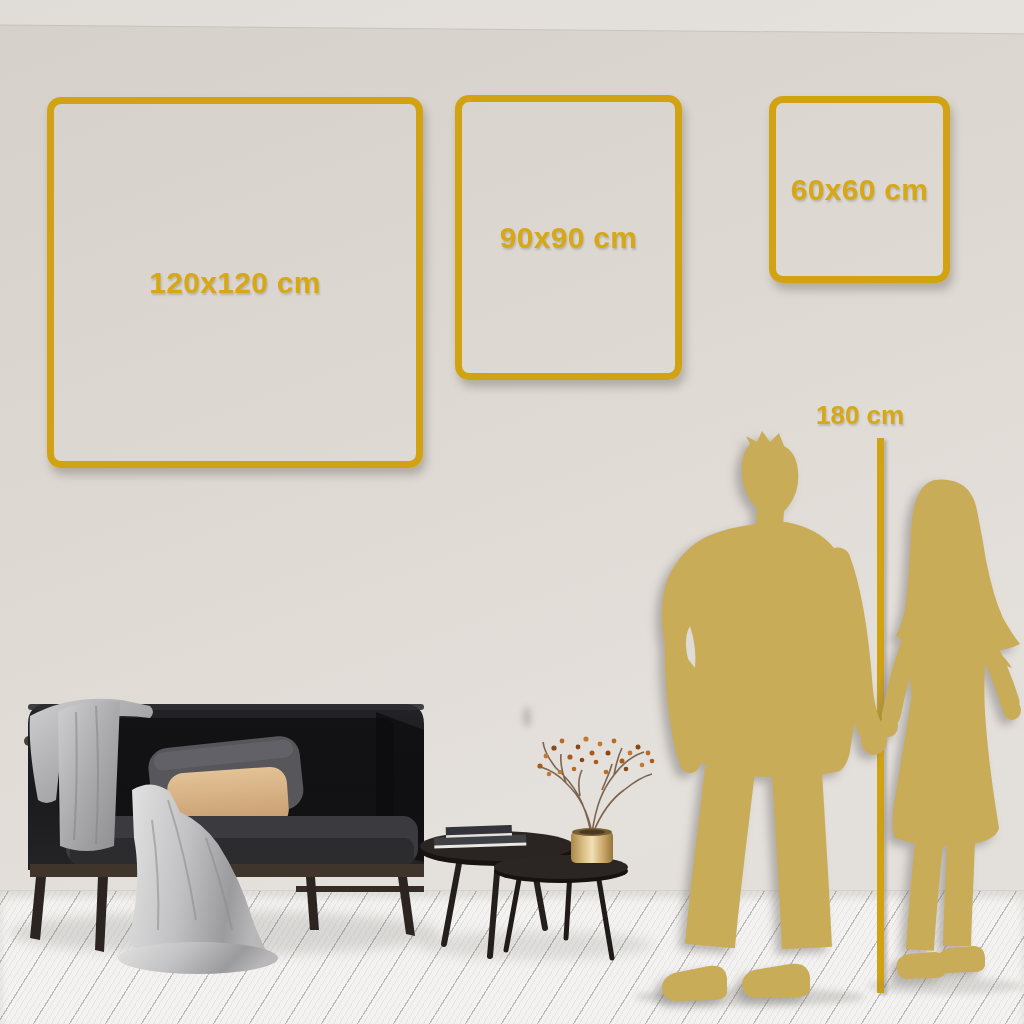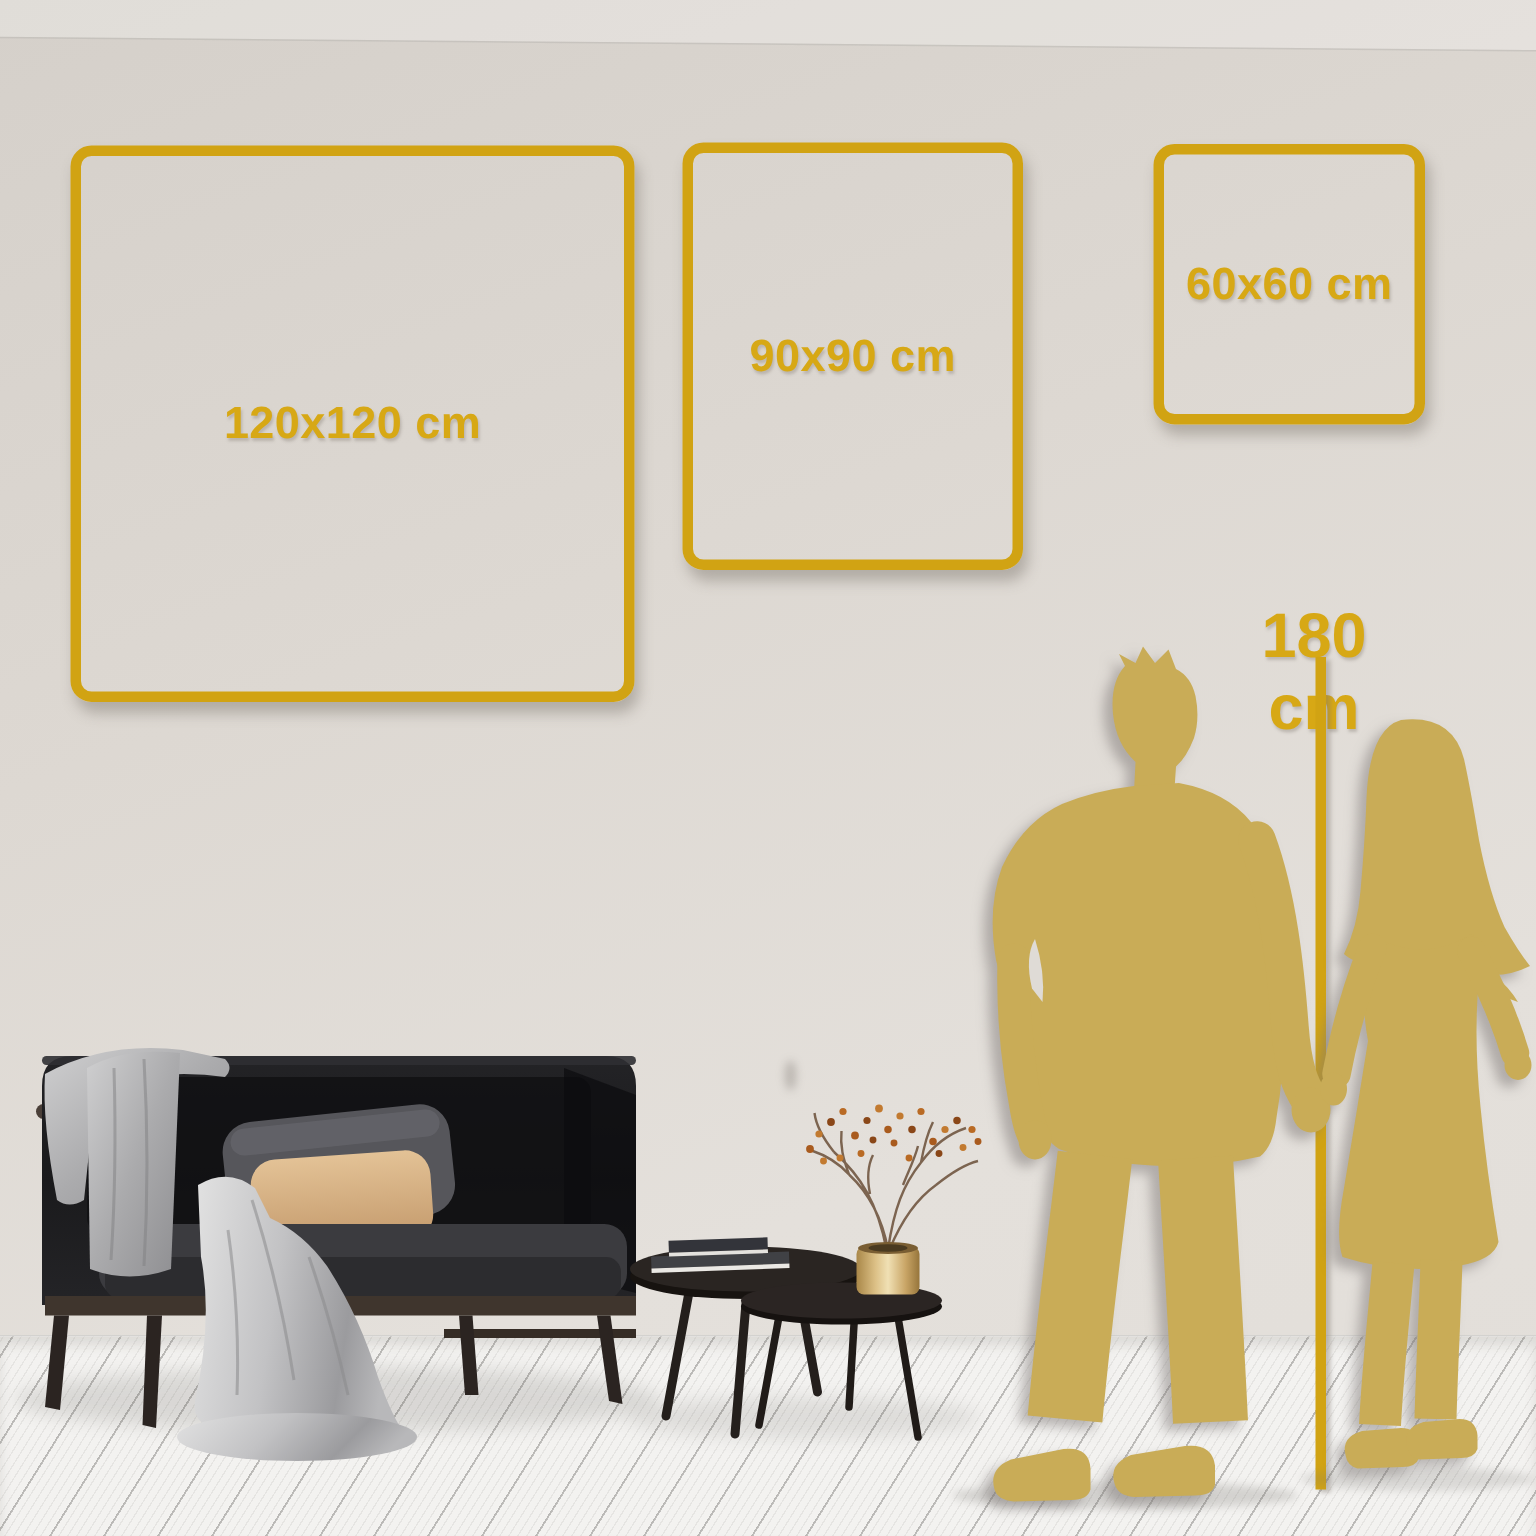--- a/index.html
+++ b/index.html
@@ -25,22 +25,22 @@
       repeating-linear-gradient(90deg, rgba(160,158,154,0.16) 0 1px, transparent 1px 6px);
     transform:skewX(-32deg);}
   .frame{position:absolute;border:7px solid var(--gold);border-radius:14px;
     display:flex;align-items:center;justify-content:center;
     box-shadow:3px 7px 9px rgba(125,118,108,0.45);}
   .frame-label{color:var(--gold-text);font-weight:bold;font-size:30px;letter-spacing:0.3px;
     text-shadow:1px 2px 2px rgba(125,118,108,0.35);}
   #frame-120{left:47px;top:97px;width:376px;height:371px;}
   #frame-90{left:455px;top:95px;width:227px;height:285px;}
   #frame-60{left:769px;top:96px;width:181px;height:187px;}
-  .height-label{position:absolute;left:816px;top:400px;width:120px;text-align:center;
-    color:var(--gold-text);font-weight:bold;font-size:42px;
+  .height-label{position:absolute;left:816px;top:400px;width:120px;
+    color:var(--gold-text);font-weight:bold;font-size:26px;
     text-shadow:1px 2px 2px rgba(125,118,108,0.35);}
   .height-line{position:absolute;left:877px;top:438px;width:7px;height:555px;
     background:var(--gold);box-shadow:3px 2px 3px rgba(125,118,108,0.4);}
   .scene-art{position:absolute;left:0;top:0;width:1024px;height:1024px;pointer-events:none;}
   .couple{filter:drop-shadow(-6px 5px 4px rgba(125,120,118,0.5));}
 </style>
 </head>
 <body>
 
 <div class="scene">

